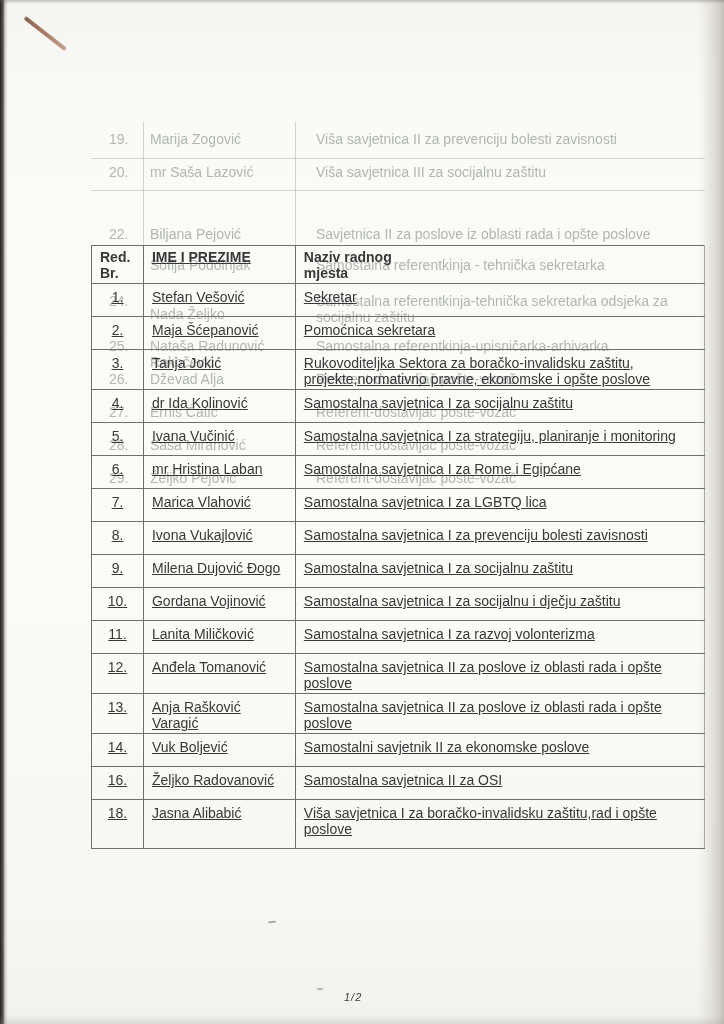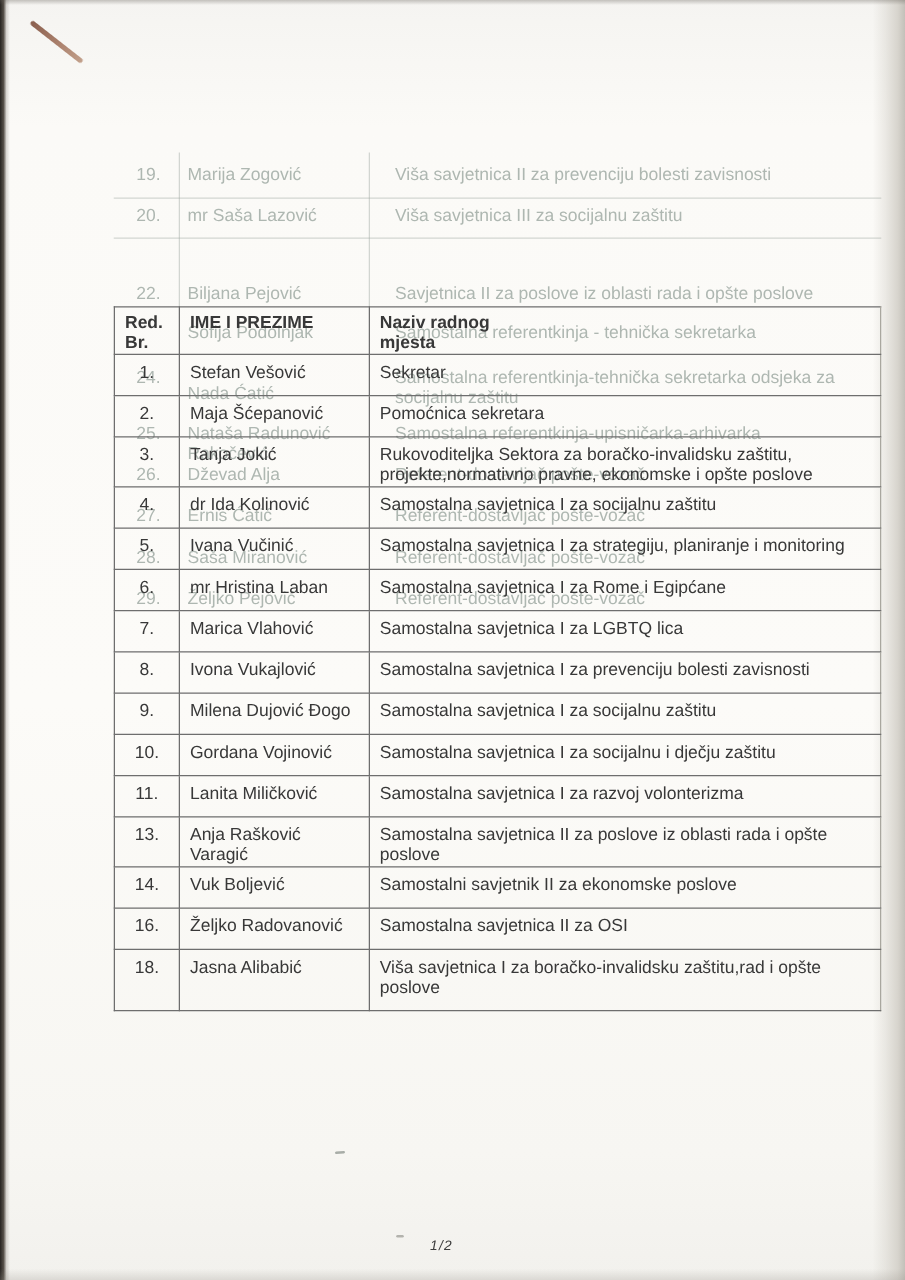--- a/index.html
+++ b/index.html
@@ -33,21 +33,21 @@
   .ghost .g24 .gname{top:13px;}
   .g19{top:131px}.g20{top:164px}.g22{top:226px}.g23{top:257px}
   .g24{top:293px}.g25{top:338px}.g26{top:371px}.g27{top:404px}.g28{top:437px}.g29{top:470px}
   
   .doc-title{position:absolute;left:115px;top:191px;width:560px;z-index:2;
     font-size:15px;font-weight:bold;letter-spacing:.2px;color:#2d2d2d;}
   
   table.staff{position:absolute;left:91px;top:245px;width:614px;z-index:2;
     border-collapse:collapse;font-size:14px;line-height:16px;color:#383838;background:transparent;}
   table.staff td,table.staff th{border:1px solid #6e6e6e;vertical-align:top;padding:5px 4px 2px 8px;
-    font-weight:normal;text-align:left;background:transparent;}
+    font-weight:normal;text-align:left;background:transparent;text-decoration:underline;}
   table.staff td:last-child,table.staff th:last-child{border-right-color:#a9a79f;}
   col.c1{width:52px}col.c2{width:152px}col.c3{width:410px}
   tr.hdr{height:38px}tr.hdr th{font-weight:bold;padding-top:3px;}
   tr.hdr th .wrap-narrow{display:inline-block;max-width:112px;}
   tr.hdr th .wrap-xnarrow{display:inline-block;max-width:36px;}
   tr.row{height:33px}
   tr.row td.num{text-align:center;padding-left:2px;padding-right:2px;}
   tr.row:last-child{height:49px}
   
   .page-num{position:absolute;left:344px;top:991px;z-index:2;font-size:11px;
@@ -84,21 +84,21 @@
       <span class="gname">Biljana Pejović</span>
       <span class="gtitle">Savjetnica II za poslove iz oblasti rada i opšte poslove</span>
     </div>
     <div class="grow g23">
       <span class="gname">Sofija Podolnjak</span>
       <span class="gtitle">Samostalna referentkinja - tehnička sekretarka</span>
     </div>
 
     <div class="grow g24">
       <span class="gn">24.</span>
-      <span class="gname">Nada Ćatić</span>
+      <span class="gname">Nada Željko</span>
       <span class="gtitle">Samostalna referentkinja-tehnička sekretarka odsjeka za socijalnu zaštitu</span>
     </div>
     <div class="grow g25">
       <span class="gn">25.</span>
       <span class="gname">Nataša Radunović Rakočević</span>
       <span class="gtitle">Samostalna referentkinja-upisničarka-arhivarka</span>
     </div>
     <div class="grow g26">
       <span class="gn">26.</span>
       <span class="gname">Dževad Alja</span>
@@ -183,20 +183,25 @@
       <td class="num">10.</td>
       <td>Gordana Vojinović</td>
       <td>Samostalna savjetnica I za socijalnu i dječju zaštitu</td>
     </tr>
     <tr class="row">
       <td class="num">11.</td>
       <td>Lanita Miličković</td>
       <td>Samostalna savjetnica I za razvoj volonterizma</td>
     </tr>
     <tr class="row">
+      <td class="num">12.</td>
+      <td>Anđela Tomanović</td>
+      <td>Samostalna savjetnica II za poslove iz oblasti rada i opšte poslove</td>
+    </tr>
+    <tr class="row">
       <td class="num">13.</td>
       <td>Anja Rašković Varagić</td>
       <td>Samostalna savjetnica II za poslove iz oblasti rada i opšte poslove</td>
     </tr>
     <tr class="row">
       <td class="num">14.</td>
       <td>Vuk Boljević</td>
       <td>Samostalni savjetnik II za ekonomske poslove</td>
     </tr>
     <tr class="row">

